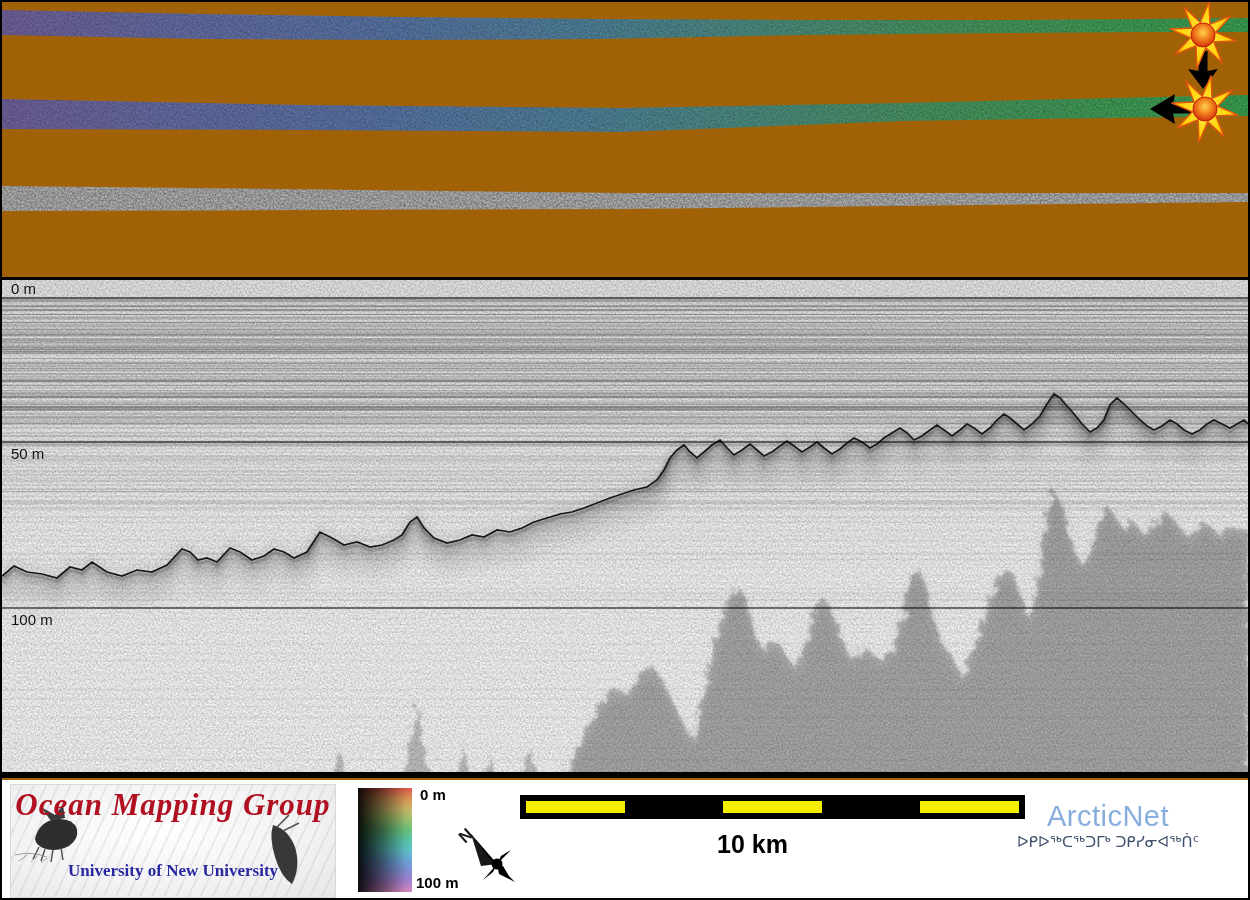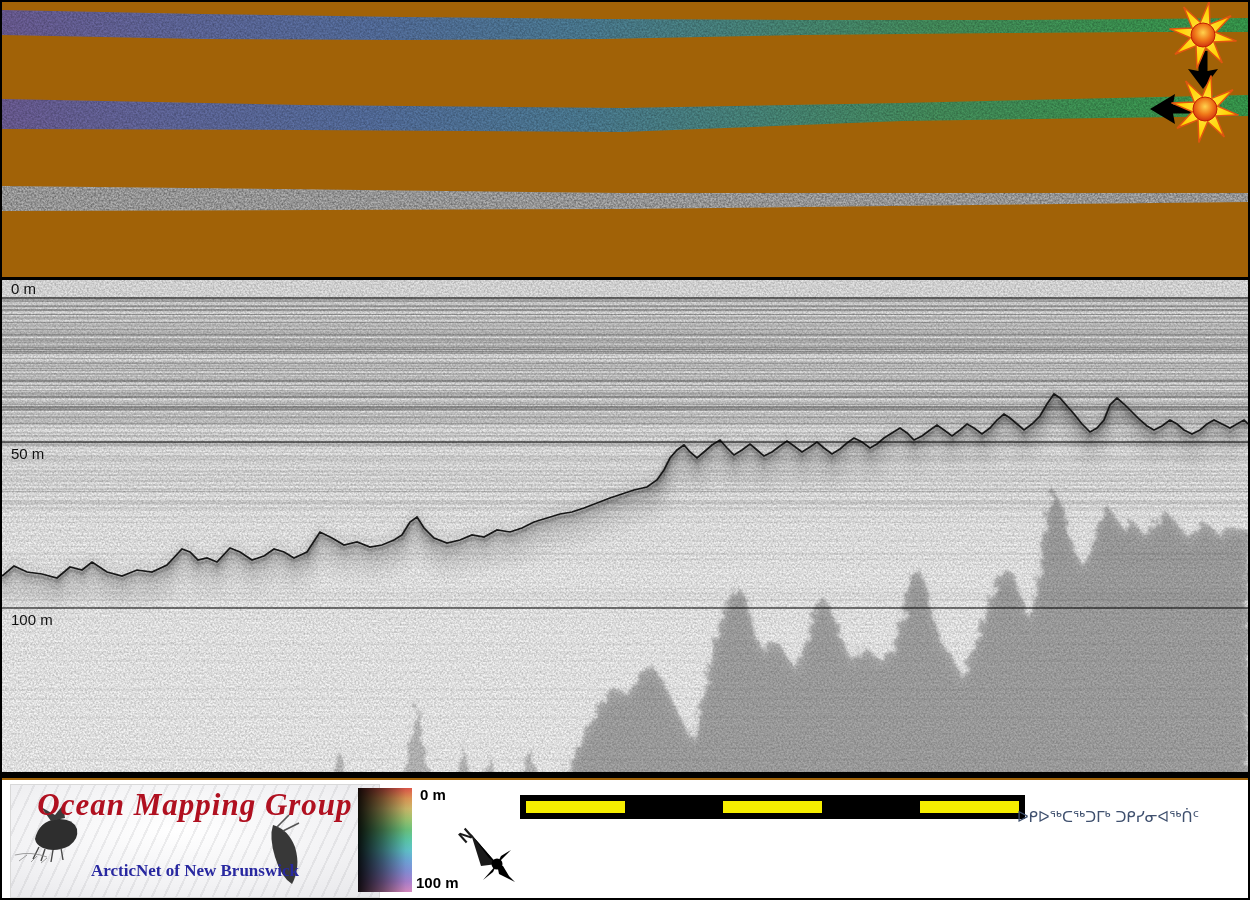--- a/index.html
+++ b/index.html
@@ -6,40 +6,40 @@
   .page{position:relative;width:1250px;height:900px;background:#a16207;box-sizing:border-box;
         border:2px solid #000;overflow:hidden;font-family:"Liberation Sans",sans-serif;}
   .abs{position:absolute;}
   svg text{font-family:"Liberation Sans",sans-serif;}
   
   .footer{position:absolute;left:0;top:778px;width:1246px;height:118px;background:#fff;}
   .omg-logo{position:absolute;left:8px;top:4px;width:324px;height:112px;border:1px solid #d8d8d8;
     background:
       repeating-linear-gradient(115deg, rgba(160,160,160,0) 0 9px, rgba(150,150,155,0.16) 9px 11px),
       radial-gradient(ellipse at 45% 40%, #ffffff 0%, #f2f2f4 60%, #e7e7ea 100%);
-    overflow:hidden;padding-left:44px;}
+    overflow:hidden;}
   .omg-title{position:absolute;left:0;top:2px;width:100%;text-align:center;
     font-family:"Liberation Serif",serif;font-style:italic;font-weight:bold;
     font-size:31px;color:#b01020;letter-spacing:1px;}
   .omg-sub{position:absolute;left:0;width:100%;text-align:center;
     font-family:"Liberation Serif",serif;font-weight:bold;color:#2828a0;}
   .omg-sub.u{top:76px;font-size:17px;}
   .omg-sub.c{top:93px;font-size:17px;letter-spacing:1px;}
   .colorbar{position:absolute;left:356px;top:8px;width:54px;height:104px;}
   .cb-label{position:absolute;font-size:15px;font-weight:bold;color:#000;white-space:nowrap;}
   .cb-0{left:418px;top:6px;}
   .cb-100{left:414px;top:94px;}
   .scalebar{position:absolute;left:518px;top:15px;width:505px;height:24px;box-sizing:border-box;
     border:6px solid #000;background:#000;display:flex;}
   .scalebar .seg{flex:1 1 0;height:100%;}
   .scale-label{position:absolute;left:518px;top:50px;width:465px;text-align:center;
     font-size:25px;font-weight:bold;color:#000;}
   .arcticnet{position:absolute;right:6px;top:20px;width:268px;text-align:center;}
   .an-name{font-size:29px;color:#87aede;letter-spacing:0.5px;}
-  .an-inuk{margin-top:8px;font-size:15px;color:#3f506e;font-family:"DejaVu Sans",sans-serif;white-space:nowrap;}
+  .an-inuk{margin-top:0;font-size:15px;color:#3f506e;font-family:"DejaVu Sans",sans-serif;white-space:nowrap;}
 </style>
 </head>
 <body>
 
 <div class="page">
 
   <svg class="abs" style="left:0;top:0" width="1246" height="275" viewBox="0 0 1246 275">
     <defs>
       <linearGradient id="swathGrad" x1="0" y1="0" x2="1" y2="0">
         <stop offset="0" stop-color="#70609a"></stop>
@@ -302,21 +302,21 @@
           <path d="M262,40 Q277,44 284,62 Q290,82 281,99 Q270,92 264,72 Q258,52 262,40 Z" fill="#383838"></path>
           <path d="M266,42 L278,30 M272,46 L288,38" stroke="#555" stroke-width="1.6"></path>
         </g>
         <defs>
             <filter id="lb">
               <feGaussianBlur stdDeviation="0.7"></feGaussianBlur>
             </filter>
           </defs>
       </svg>
       <div class="omg-title">Ocean Mapping Group</div>
-      <div class="omg-sub u">ArcticNet of New Brunswick</div>
+      <div class="omg-sub u">University of New University</div>
     </div>
 
     <div class="colorbar" id="colorbar" style="background: linear-gradient(to right, rgba(0, 0, 0, 0.92), rgba(0, 0, 0, 0.5) 45%, rgba(0, 0, 0, 0.05) 88%, rgba(0, 0, 0, 0)), linear-gradient(rgb(224, 87, 74) 0%, rgb(222, 150, 85) 10%, rgb(205, 185, 106) 20%, rgb(158, 196, 111) 30%, rgb(108, 195, 124) 40%, rgb(91, 201, 168) 50%, rgb(96, 195, 203) 60%, rgb(111, 166, 218) 70%, rgb(132, 144, 216) 80%, rgb(169, 129, 207) 90%, rgb(217, 140, 195) 100%);"></div>
     <div class="cb-label cb-0">0 m</div>
     <div class="cb-label cb-100">100 m</div>
 
     <svg class="abs" style="left:443px;top:42px" width="95" height="72" viewBox="0 0 95 72">
       <path d="M52,42 L26,12 L44,36 Z" fill="#000"></path>
       <path d="M52,42 L26,12 L36,44 Z" fill="#000" opacity="0.9"></path>
       <path d="M52,42 L70,60 L54,52 Z M52,42 L66,28 L56,34 Z M52,42 L38,58 L48,50 Z M52,42 L64,54 L58,44 Z" fill="#000"></path>
@@ -324,18 +324,20 @@
       <text x="20" y="22" font-size="17" font-weight="bold" fill="#1a1a1a" transform="rotate(-42 20 22)">N</text>
     </svg>
 
     <div class="scalebar" id="scalebar">
         <div class="seg" style="background: rgb(246, 238, 0);"></div>
         <div class="seg" style="background: rgb(0, 0, 0);"></div>
         <div class="seg" style="background: rgb(246, 238, 0);"></div>
         <div class="seg" style="background: rgb(0, 0, 0);"></div>
         <div class="seg" style="background: rgb(246, 238, 0);"></div>
       </div>
+    <div class="scale-label">10 km</div>
 
     <div class="arcticnet">
+      <div class="an-name">ArcticNet</div>
       <div class="an-inuk">ᐅᑭᐅᖅᑕᖅᑐᒥᒃ ᑐᑭᓯᓂᐊᖅᑏᑦ</div>
     </div>
   </div>
 </div>
 
 </body></html>

